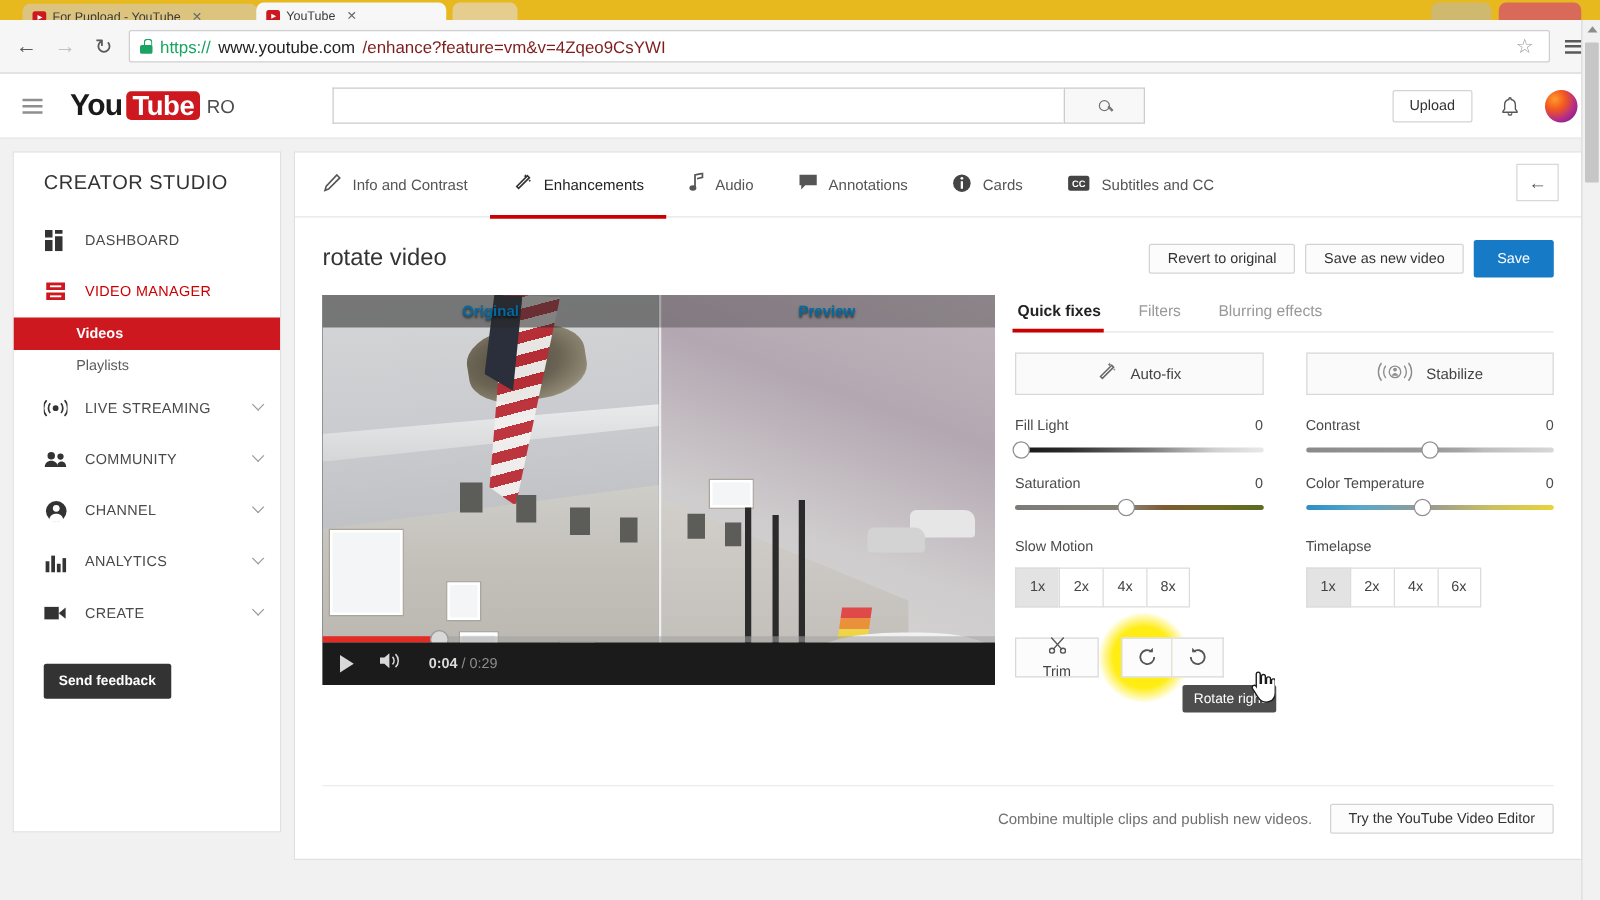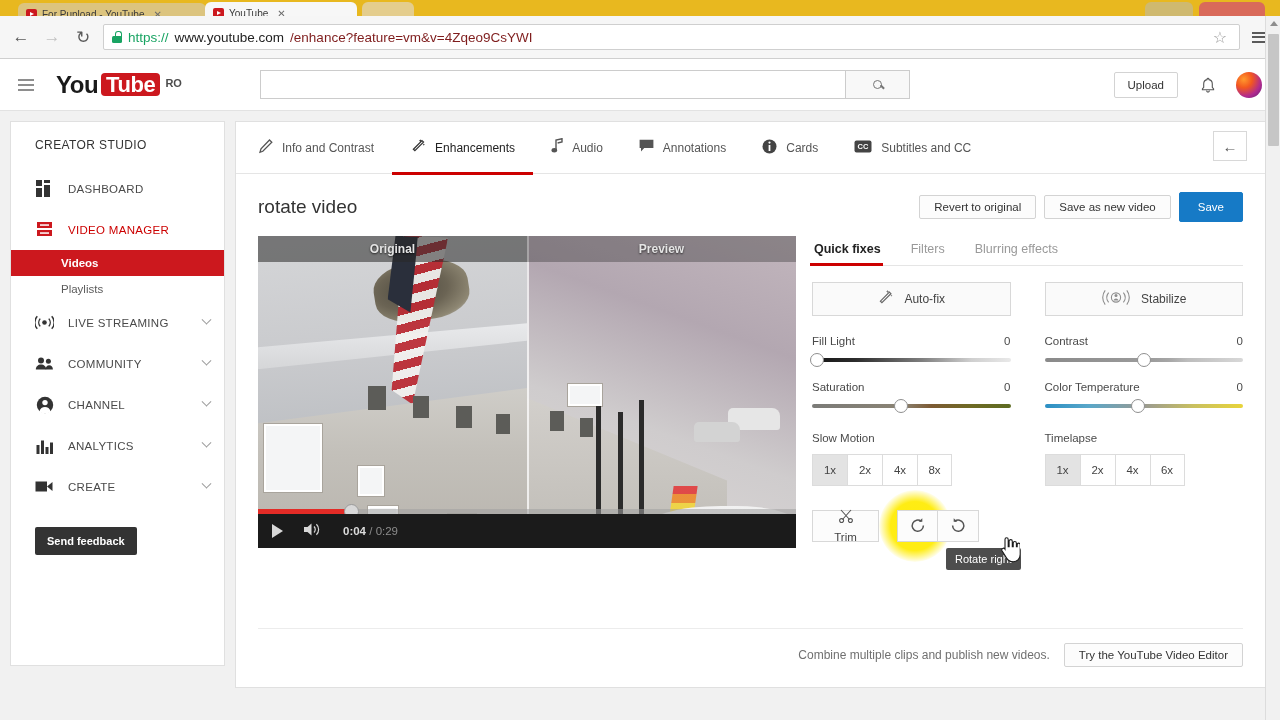--- a/index.html
+++ b/index.html
@@ -70,21 +70,21 @@
     display: flex; align-items: center; padding: 0 18px; position: relative;
   }
   .burger { display: flex; flex-direction: column; gap: 3px; margin-right: 22px; }
   .burger i { width: 16px; height: 2px; background: #8e8e8e; display: block; }
   .yt-logo { display: flex; align-items: flex-start; gap: 3px; }
   .yt-you { font-size: 24px; font-weight: bold; color: #1a1a1a; letter-spacing: -0.5px; line-height: 1; }
   .yt-tube {
     background: #cc181e; color: #fff; font-size: 22px; font-weight: bold;
     padding: 0 5px; border-radius: 4px; line-height: 1.08; letter-spacing: -0.4px;
   }
-  .yt-cc { font-size: 11px; color: #4c4c4c; margin-top: 4px; margin-left: 2px; font-weight: bold; }
+  .yt-cc { font-size: 15px; color: #4c4c4c; margin-top: 4px; margin-left: 2px; }
   .search-wrap { display: flex; margin-left: 78px; }
   .search-box {
     width: 585px; height: 29px; border: 1px solid #ccc; background: #fff;
     border-right: none; outline: none; padding: 0 8px; font-size: 13px;
   }
   .search-btn {
     width: 65px; height: 29px; border: 1px solid #ccc; background: #f8f8f8;
     display: flex; align-items: center; justify-content: center; cursor: pointer;
   }
   .mag {
@@ -110,21 +110,21 @@
   }
 
   
   .page { display: flex; padding: 10px 14px 0 10px; gap: 10px; height: 625px; }
 
   .sidebar {
     width: 215px; background: #fff; border: 1px solid #e0e0e0; padding-top: 16px;
     font-size: 11.5px; flex: none; align-self: flex-start; height: 545px;
   }
   .side-title {
-    font-size: 12px; color: #333; letter-spacing: .4px; padding: 0 4px 16px 24px; font-weight: normal;
+    font-size: 16px; color: #333; letter-spacing: .4px; padding: 0 4px 16px 24px; font-weight: normal;
   }
   .side-item {
     display: flex; align-items: center; gap: 14px; padding: 11px 14px 11px 24px;
     color: #4a4a4a; letter-spacing: .3px; cursor: pointer; position: relative;
   }
   .side-item.active-red { color: #c00; }
   .side-ico { width: 19px; height: 19px; flex: none; display: flex; align-items: center; justify-content: center; }
   .chev {
     margin-left: auto; width: 7px; height: 7px; border-right: 1.6px solid #9a9a9a;
     border-bottom: 1.6px solid #9a9a9a; transform: rotate(45deg) translate(-2px,-2px);
@@ -237,21 +237,21 @@
   }
   .snowbank {
     position: absolute; right: 0; bottom: 0; width: 150px; height: 42px;
     background: linear-gradient(180deg, #f2f2f2, #dedede); border-radius: 50% 40% 0 0;
   }
   .splitline { position: absolute; left: 269px; top: 0; width: 2px; height: 312px; background: rgba(255,255,255,.72); }
 
   .label-bar { position: absolute; top: 0; left: 0; right: 0; height: 26px; display: flex; }
   .lbl {
     flex: 1; display: flex; align-items: center; justify-content: center;
-    color: #e5e5e5; font-size: 12px; font-weight: bold; text-shadow: 0 1px 2px rgba(0,0,0,.7);
+    color: #0369a1; font-size: 12px; font-weight: bold; text-shadow: 0 1px 2px rgba(0,0,0,.7);
     background: rgba(40,40,40,.55);
   }
   .lbl.r { background: rgba(40,40,40,.35); }
 
   .progress-wrap { position: absolute; left: 0; right: 0; bottom: 34px; height: 5px; background: rgba(160,160,160,.55); }
   .progress-red { position: absolute; left: 0; top: 0; height: 5px; width: 92px; background: #e32b26; }
   .progress-knob {
     position: absolute; left: 86px; top: -5px; width: 15px; height: 15px; border-radius: 50%;
     background: #d8d8d8; border: 1px solid #9a9a9a;
   }

